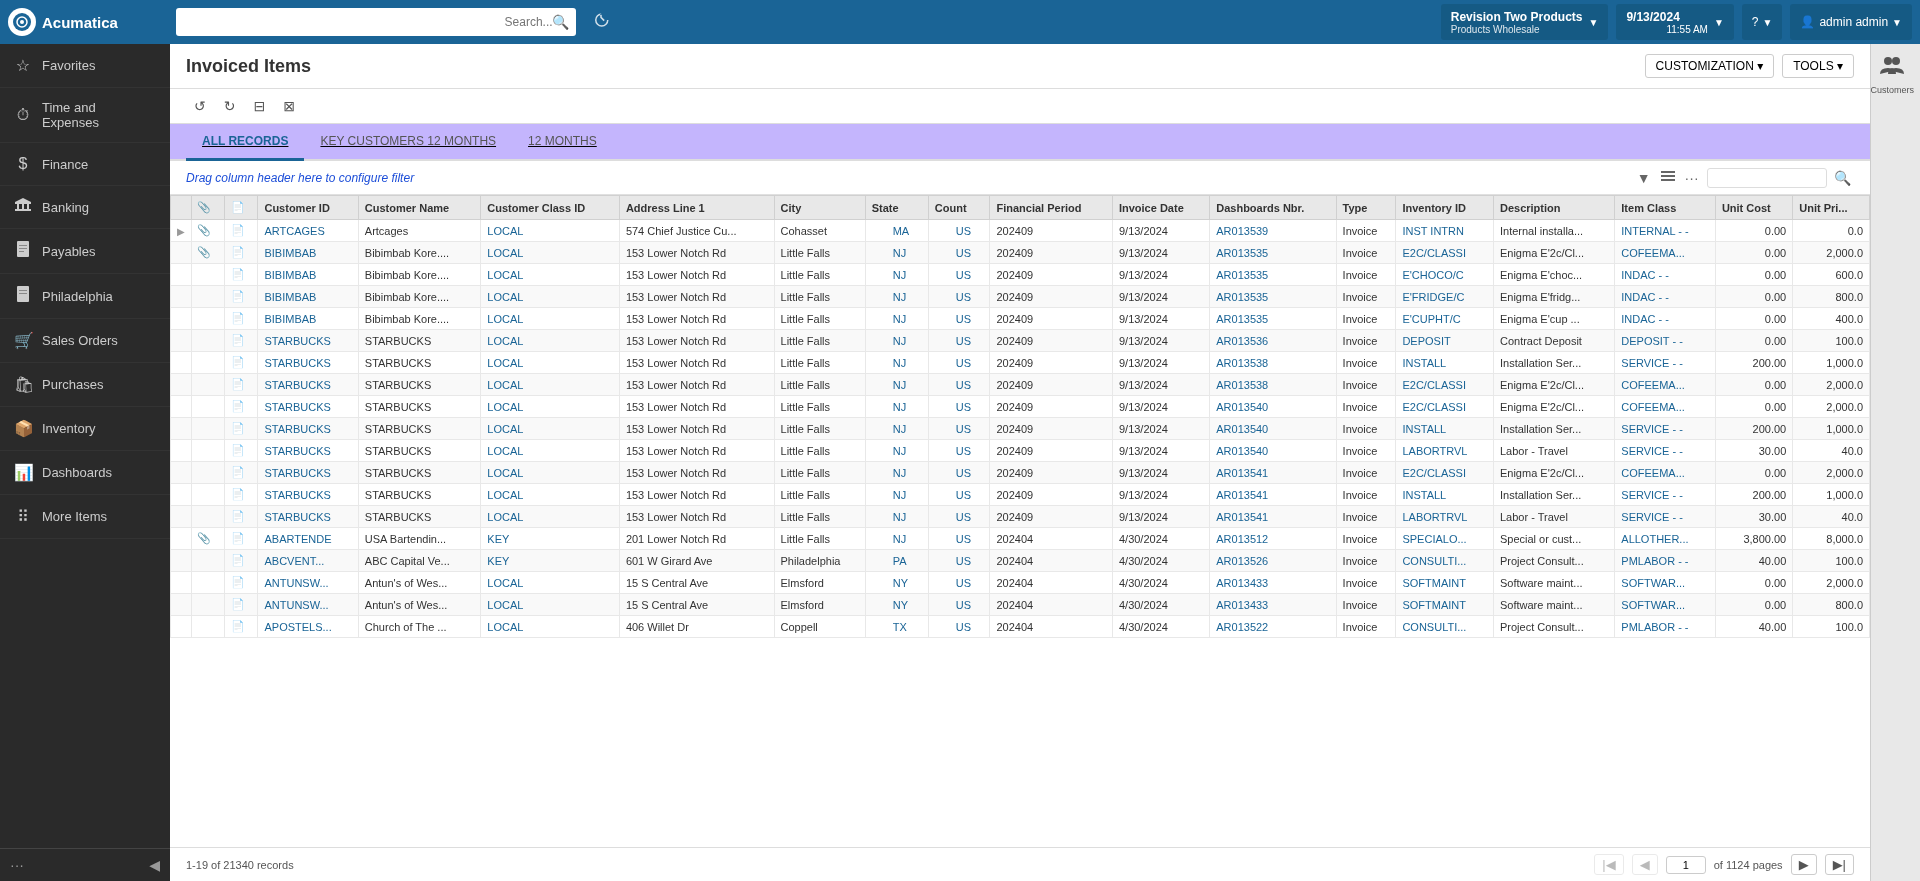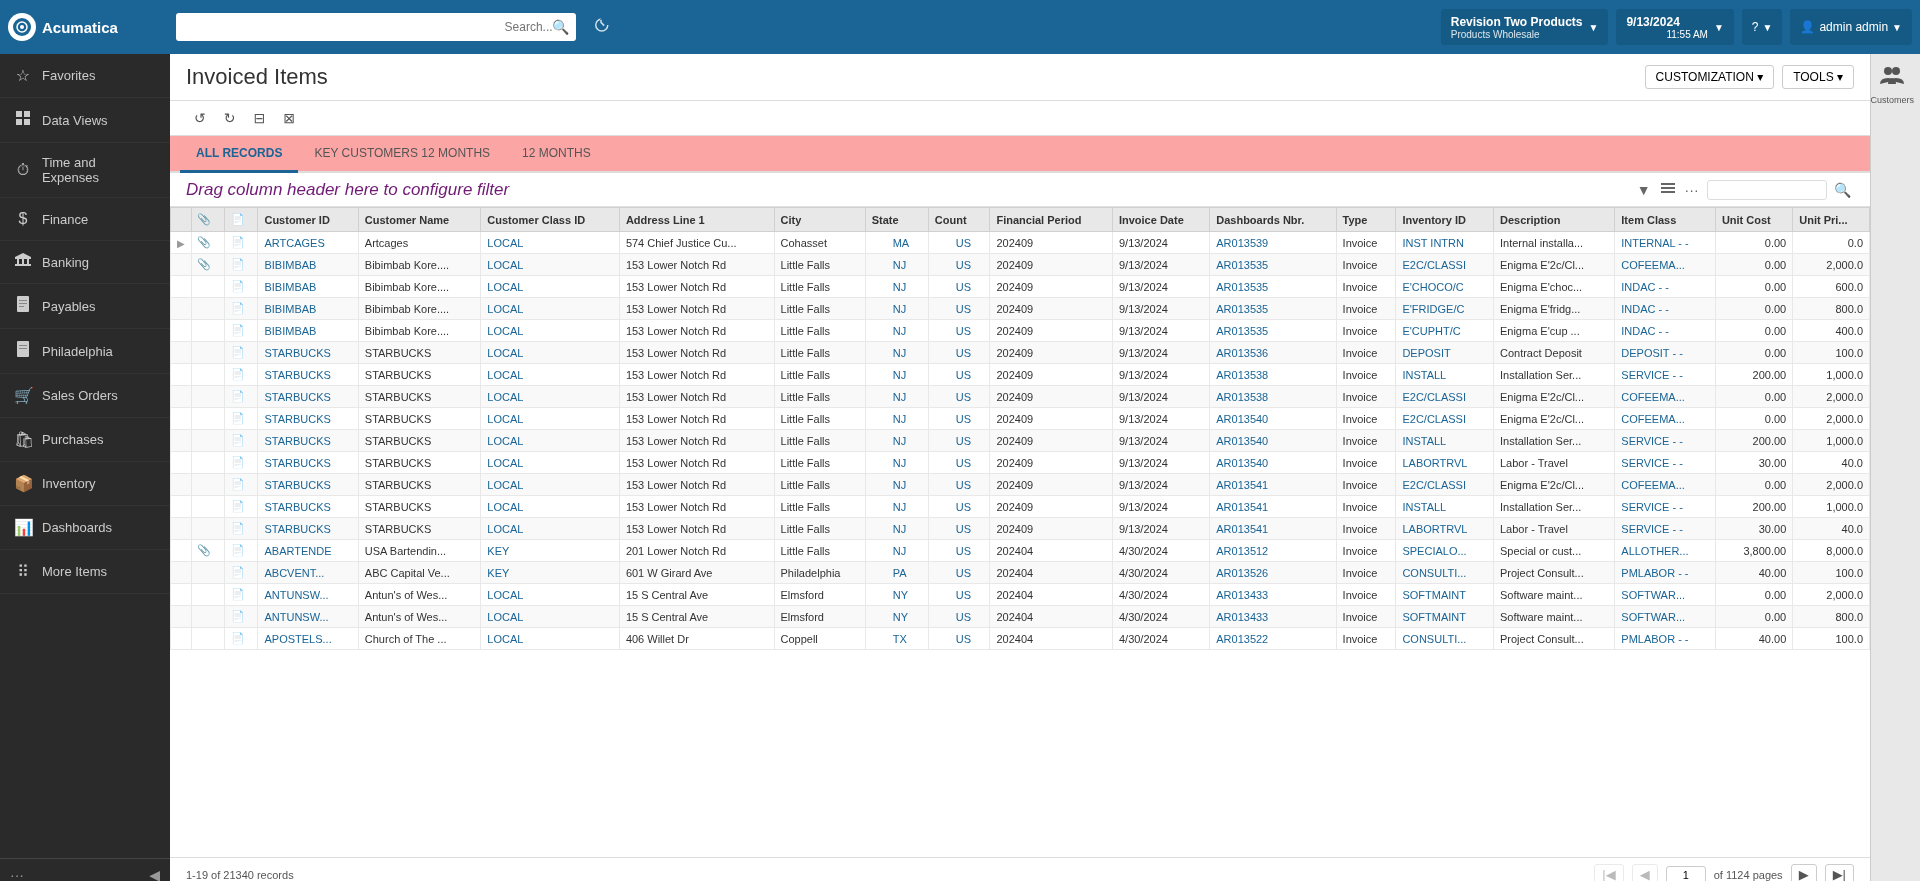--- a/index.html
+++ b/index.html
@@ -3,21 +3,21 @@
   <meta charset="utf-8">
   <style>
     * { box-sizing: border-box; margin: 0; padding: 0; }
     body { font-family: Arial, sans-serif; font-size: 12px; background: #f0f0f0; overflow: hidden; }
 
     
     .top-nav {
       display: flex;
       align-items: center;
       background: #1a6496;
-      height: 54px;
+      height: 44px;
       padding: 0 8px;
       gap: 8px;
     }
     .logo-area {
       display: flex;
       align-items: center;
       gap: 6px;
       color: white;
       font-size: 15px;
       font-weight: bold;
@@ -154,22 +154,22 @@
     
     .page-header {
       display: flex;
       align-items: center;
       background: white;
       padding: 10px 16px;
       border-bottom: 1px solid #ddd;
       gap: 8px;
     }
     .page-title {
-      font-size: 22px;
-      font-weight: normal;
+      font-size: 18px;
+      font-weight: bold;
       color: #333;
       flex: 1;
     }
     .header-btn {
       background: white;
       border: 1px solid #ccc;
       border-radius: 3px;
       padding: 4px 10px;
       font-size: 12px;
       cursor: pointer;
@@ -193,23 +193,24 @@
       border-radius: 3px;
       padding: 4px 7px;
       cursor: pointer;
       color: #555;
       font-size: 14px;
     }
 
     
     .tabs {
       display: flex;
-      background: #fca5a5;
+      background: #c4b5fd;
       border-bottom: 2px solid #ddd;
-      padding: 0 10px;
+      padding: 0 16px;
+      text-decoration: underline;
     }
     .tab {
       padding: 10px 16px;
       cursor: pointer;
       font-size: 12px;
       color: #555;
       border-bottom: 3px solid transparent;
       margin-bottom: -2px;
     }
     .tab.active {
@@ -230,22 +231,22 @@
     .filter-bar {
       display: flex;
       align-items: center;
       padding: 6px 16px;
       background: white;
       border-bottom: 1px solid #e0e0e0;
       gap: 8px;
     }
     .filter-text {
       flex: 1;
-      color: #701a75;
-      font-size: 17px;
+      color: #1d4ed8;
+      font-size: 12px;
       font-style: italic;
     }
     .filter-icons {
       display: flex;
       gap: 6px;
       align-items: center;
     }
     .filter-icon-btn {
       background: none;
       border: none;
@@ -410,31 +411,20 @@
     <span class="chevron">▼</span>
   </div>
 </div>
 
 <div class="main-layout">
 
   <div class="sidebar">
     <div class="sidebar-item">
       <span class="sidebar-icon">☆</span>
       <span>Favorites</span>
-    </div>
-    <div class="sidebar-item">
-      <span class="sidebar-icon">
-        <svg width="16" height="16" viewBox="0 0 16 16" fill="#ccc">
-          <rect x="1" y="1" width="6" height="6"></rect>
-            <rect x="9" y="1" width="6" height="6"></rect>
-          <rect x="1" y="9" width="6" height="6"></rect>
-            <rect x="9" y="9" width="6" height="6"></rect>
-        </svg>
-      </span>
-      <span>Data Views</span>
     </div>
     <div class="sidebar-item">
       <span class="sidebar-icon">⏱</span>
       <span>Time and Expenses</span>
     </div>
     <div class="sidebar-item">
       <span class="sidebar-icon">$</span>
       <span>Finance</span>
     </div>
     <div class="sidebar-item">

